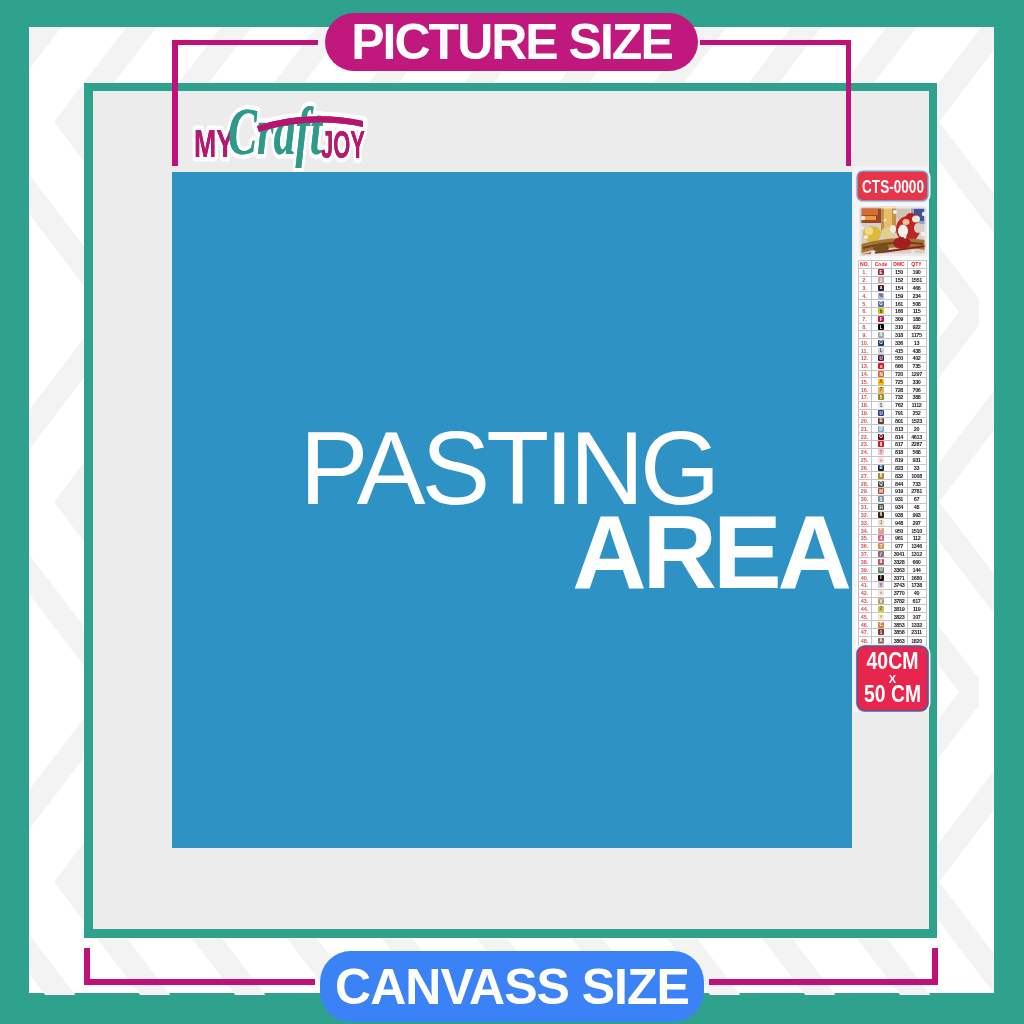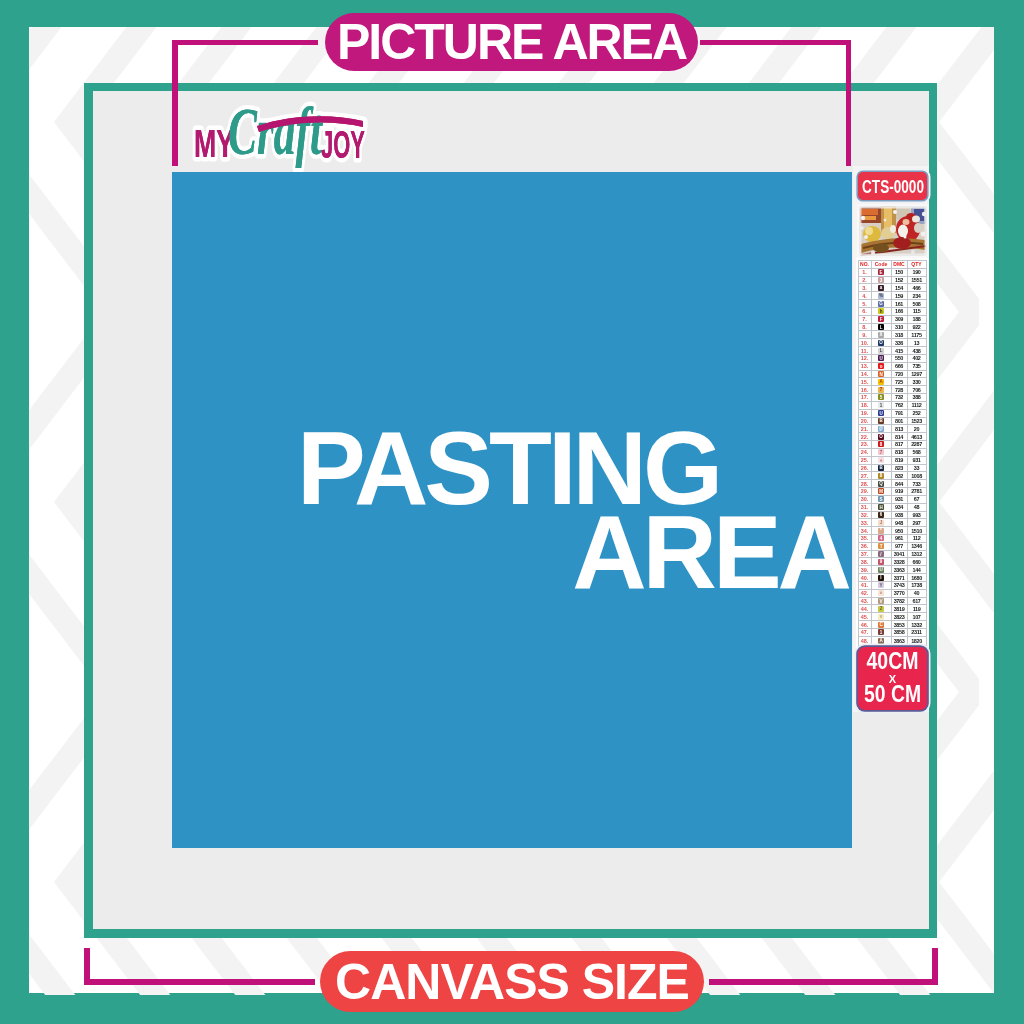--- a/index.html
+++ b/index.html
@@ -32,21 +32,21 @@
     <path d="M74,32 C110,20 150,20 180,27 L180,33 C150,26 110,27 76,38 Z" fill="#b5156e"></path>
   </g>
   <text x="11" y="63" font-family="Liberation Sans" font-weight="bold" font-size="39" fill="#b31a6f" textLength="40" lengthAdjust="spacingAndGlyphs">MY</text>
   <text x="45" y="60" font-family="Liberation Serif" font-style="italic" font-weight="bold" font-size="68" fill="#2e9b8a" textLength="94" lengthAdjust="spacingAndGlyphs">Craft</text>
   <text x="138" y="64" font-family="Liberation Sans" font-weight="bold" font-size="39" fill="#b31a6f" textLength="44" lengthAdjust="spacingAndGlyphs">JOY</text>
   <path d="M74,32 C110,20 150,20 180,27 L180,33 C150,26 110,27 76,38 Z" fill="#b5156e"></path>
 </svg>
 
 <div class="abs" style="left:172px;top:172px;width:680px;height:676px;background:#2e92c5;"></div>
 
-<div class="abs" style="left:168px;top:417px;width:680px;text-align:center;font-weight:bold;font-size:103px;line-height:1;color:#ffffff;letter-spacing:-4px;">PASTING</div>
+<div class="abs" style="left:168px;top:417px;width:680px;text-align:center;font-weight:normal;font-size:103px;line-height:1;color:#ffffff;letter-spacing:-4px;">PASTING</div>
 
 <div class="abs" style="left:168px;top:501px;width:680px;text-align:right;font-weight:bold;font-size:103px;line-height:1;color:#ffffff;letter-spacing:-4px;">AREA</div>
 
 <div class="abs" style="left:853px;top:166px;width:76px;height:546px;background:#f4f4f5;"></div>
 
 <div class="abs" style="left:858px;top:171.5px;width:69px;height:28px;background:#e93348;border-radius:5px;box-shadow:0 0 0 1.6px #7c9cc0, 0 0 0 3.5px #f0f2f5;display:flex;align-items:center;justify-content:center;">
   <svg width="70" height="28">
       <text x="35" y="21" text-anchor="middle" font-family="Liberation Sans" font-weight="bold" font-size="19" fill="#ffffff" textLength="62" lengthAdjust="spacingAndGlyphs">CTS-0000</text>
     </svg>
 </div>
@@ -509,26 +509,26 @@
 
 <div class="abs" style="left:172px;top:39.5px;width:146px;height:5.5px;background:#c0107a;"></div>
 
 <div class="abs" style="left:700px;top:39.5px;width:151px;height:5.5px;background:#c0107a;"></div>
 
 <div class="abs" style="left:172px;top:39.5px;width:5.5px;height:126px;background:#c0107a;"></div>
 
 <div class="abs" style="left:845.5px;top:39.5px;width:5.5px;height:126px;background:#c0107a;"></div>
 
 <div class="abs" style="left:325px;top:12.5px;width:373px;height:58.5px;background:#c1187d;border-radius:29px;display:flex;align-items:center;justify-content:center;">
-  <span style="color:#fff;font-weight:bold;font-size:50px;letter-spacing:-2px;">PICTURE AREA</span>
+  <span style="color:#fff;font-weight:bold;font-size:50px;letter-spacing:-2px;">PICTURE SIZE</span>
 </div>
 
 <div class="abs" style="left:84px;top:979px;width:231px;height:5.5px;background:#c0107a;"></div>
 
 <div class="abs" style="left:709px;top:979px;width:228.5px;height:5.5px;background:#c0107a;"></div>
 
 <div class="abs" style="left:84px;top:948px;width:5.5px;height:36.5px;background:#c0107a;"></div>
 
 <div class="abs" style="left:932px;top:948px;width:5.5px;height:36.5px;background:#c0107a;"></div>
 
-<div class="abs" style="left:320px;top:951px;width:384px;height:61px;background:#ef4444;border-radius:31px;display:flex;align-items:center;justify-content:center;">
+<div class="abs" style="left:320px;top:951px;width:384px;height:71px;background:#3b82f6;border-radius:31px;display:flex;align-items:center;justify-content:center;">
   <span style="color:#fff;font-weight:bold;font-size:50px;letter-spacing:-1px;">CANVASS SIZE</span>
 </div>
 
 </body></html>

